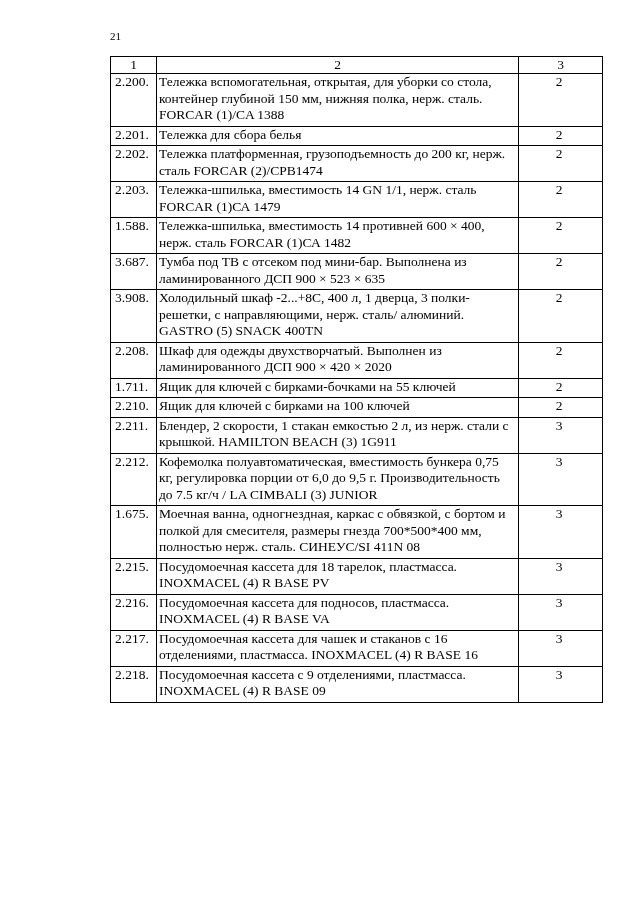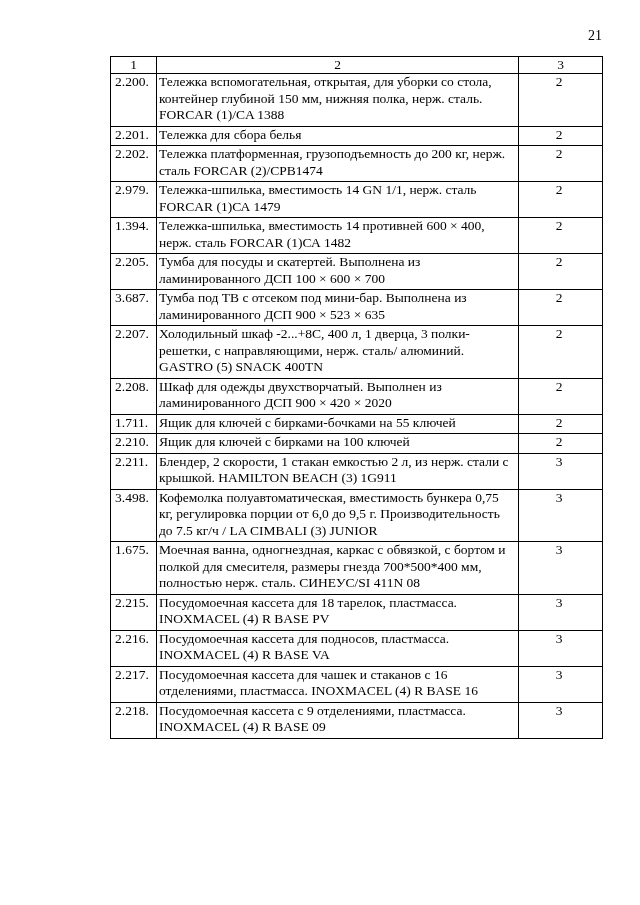--- a/index.html
+++ b/index.html
@@ -10,22 +10,22 @@
   }
   body {
     width: 640px;
     min-height: 905px;
     font-family: "Liberation Serif", "DejaVu Serif", serif;
     color: #000000;
   }
   .page-number {
     width: 492px;
     margin: 28px 0 0 110px;
-    text-align: right;
-    font-size: 14px;
+    text-align: left;
+    font-size: 11px;
     line-height: 16px;
   }
   .doc-table {
     border-collapse: collapse;
     table-layout: fixed;
     width: 492px;
     margin: 12px 0 0 110px;
     font-size: 13.5px;
     line-height: 16.5px;
   }
@@ -81,41 +81,36 @@
           <td class="cell-id">2.201.</td>
           <td class="cell-desc">Тележка для сбора белья</td>
           <td class="cell-qty">2</td>
         </tr>
         <tr>
           <td class="cell-id">2.202.</td>
           <td class="cell-desc">Тележка платформенная, грузоподъемность до 200 кг, нерж. сталь FORCAR (2)/СРВ1474</td>
           <td class="cell-qty">2</td>
         </tr>
         <tr>
-          <td class="cell-id">2.979.</td>
+          <td class="cell-id">2.203.</td>
           <td class="cell-desc">Тележка-шпилька,  вместимость 14 GN 1/1, нерж. сталь FORCAR (1)СА 1479</td>
           <td class="cell-qty">2</td>
         </tr>
         <tr>
-          <td class="cell-id">1.394.</td>
+          <td class="cell-id">1.588.</td>
           <td class="cell-desc">Тележка-шпилька, вместимость 14 противней 600 × 400, нерж. сталь FORCAR (1)СА 1482</td>
-          <td class="cell-qty">2</td>
-        </tr>
-        <tr>
-          <td class="cell-id">2.205.</td>
-          <td class="cell-desc">Тумба для посуды и скатертей. Выполнена из ламинированного ДСП 100 × 600 × 700</td>
           <td class="cell-qty">2</td>
         </tr>
         <tr>
           <td class="cell-id">3.687.</td>
           <td class="cell-desc">Тумба под ТВ с отсеком под мини-бар. Выполнена из ламинированного ДСП 900 × 523 × 635</td>
           <td class="cell-qty">2</td>
         </tr>
         <tr>
-          <td class="cell-id">2.207.</td>
+          <td class="cell-id">3.908.</td>
           <td class="cell-desc">Холодильный шкаф -2...+8С, 400 л, 1 дверца, 3 полки-решетки, с направляющими, нерж. сталь/ алюминий.  GASTRO (5) SNACK 400TN</td>
           <td class="cell-qty">2</td>
         </tr>
         <tr>
           <td class="cell-id">2.208.</td>
           <td class="cell-desc">Шкаф для одежды двухстворчатый. Выполнен из ламинированного ДСП 900 × 420 × 2020</td>
           <td class="cell-qty">2</td>
         </tr>
         <tr>
           <td class="cell-id">1.711.</td>
@@ -126,21 +121,21 @@
           <td class="cell-id">2.210.</td>
           <td class="cell-desc">Ящик для ключей с бирками на 100 ключей</td>
           <td class="cell-qty">2</td>
         </tr>
         <tr>
           <td class="cell-id">2.211.</td>
           <td class="cell-desc">Блендер, 2 скорости, 1 стакан емкостью 2 л, из нерж. стали с крышкой. HAMILTON BEACH (3) 1G911</td>
           <td class="cell-qty">3</td>
         </tr>
         <tr>
-          <td class="cell-id">3.498.</td>
+          <td class="cell-id">2.212.</td>
           <td class="cell-desc">Кофемолка полуавтоматическая, вместимость бункера 0,75 кг, регулировка порции от 6,0 до 9,5 г. Производительность до 7.5 кг/ч /  LA CIMBALI (3) JUNIOR</td>
           <td class="cell-qty">3</td>
         </tr>
         <tr>
           <td class="cell-id">1.675.</td>
           <td class="cell-desc">Моечная ванна, одногнездная, каркас с обвязкой, с бортом и полкой для смесителя, размеры гнезда 700*500*400 мм, полностью нерж. сталь. СИНЕУС/SI 411N 08</td>
           <td class="cell-qty">3</td>
         </tr>
         <tr>
           <td class="cell-id">2.215.</td>

